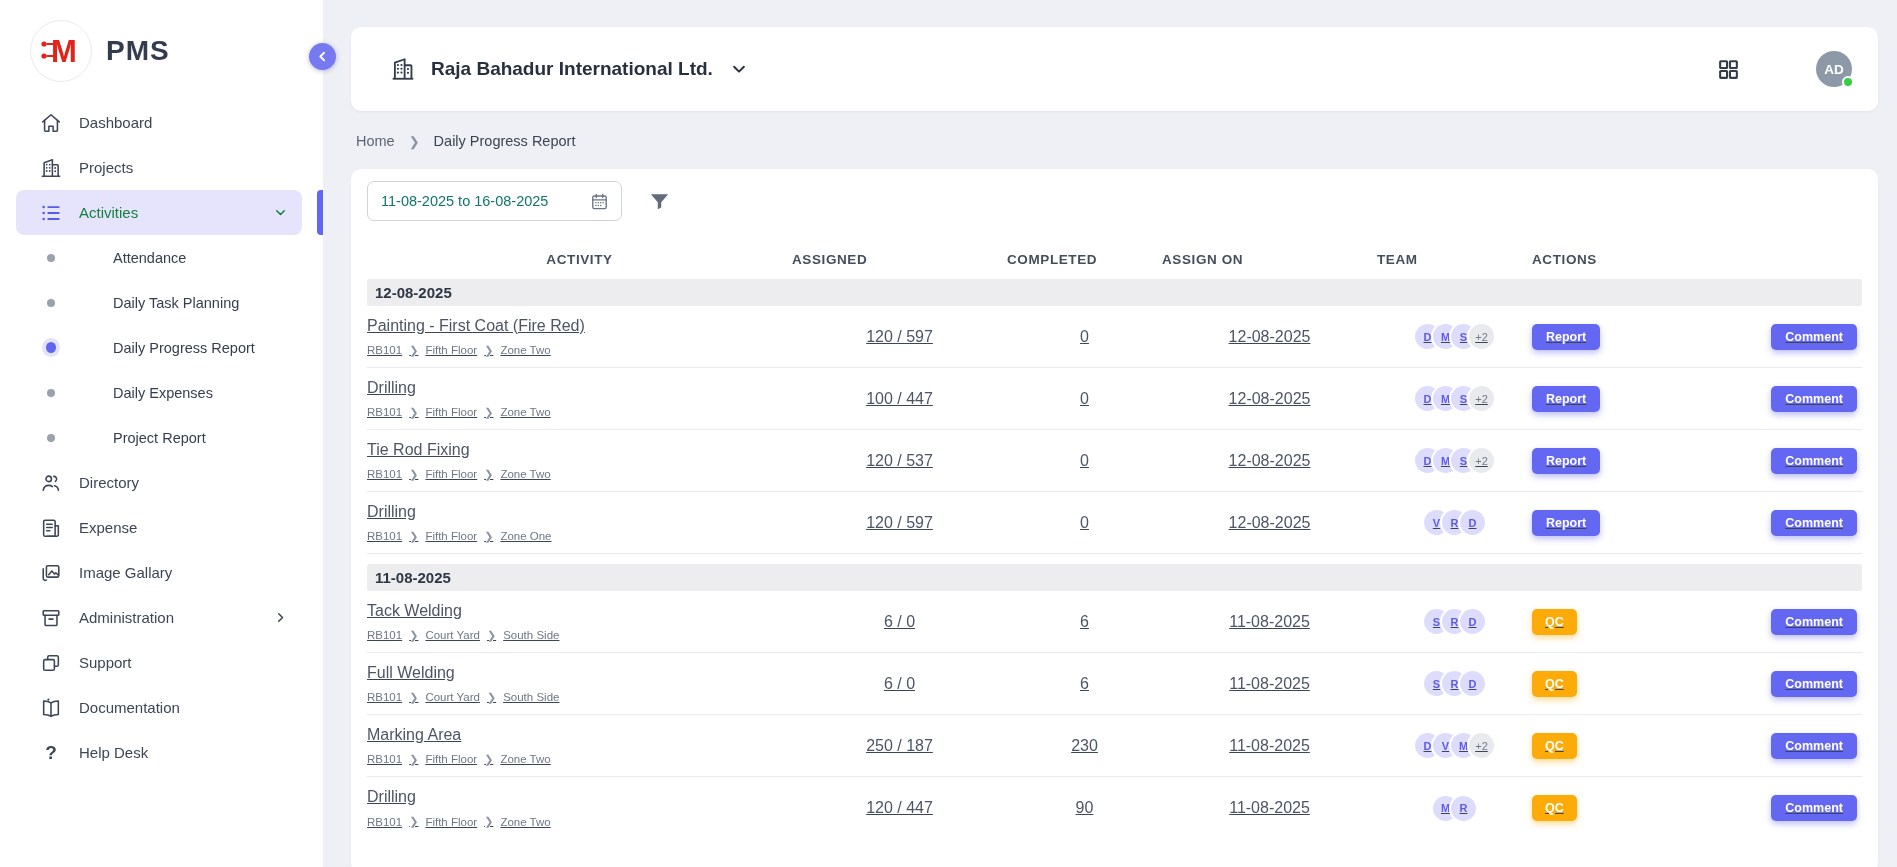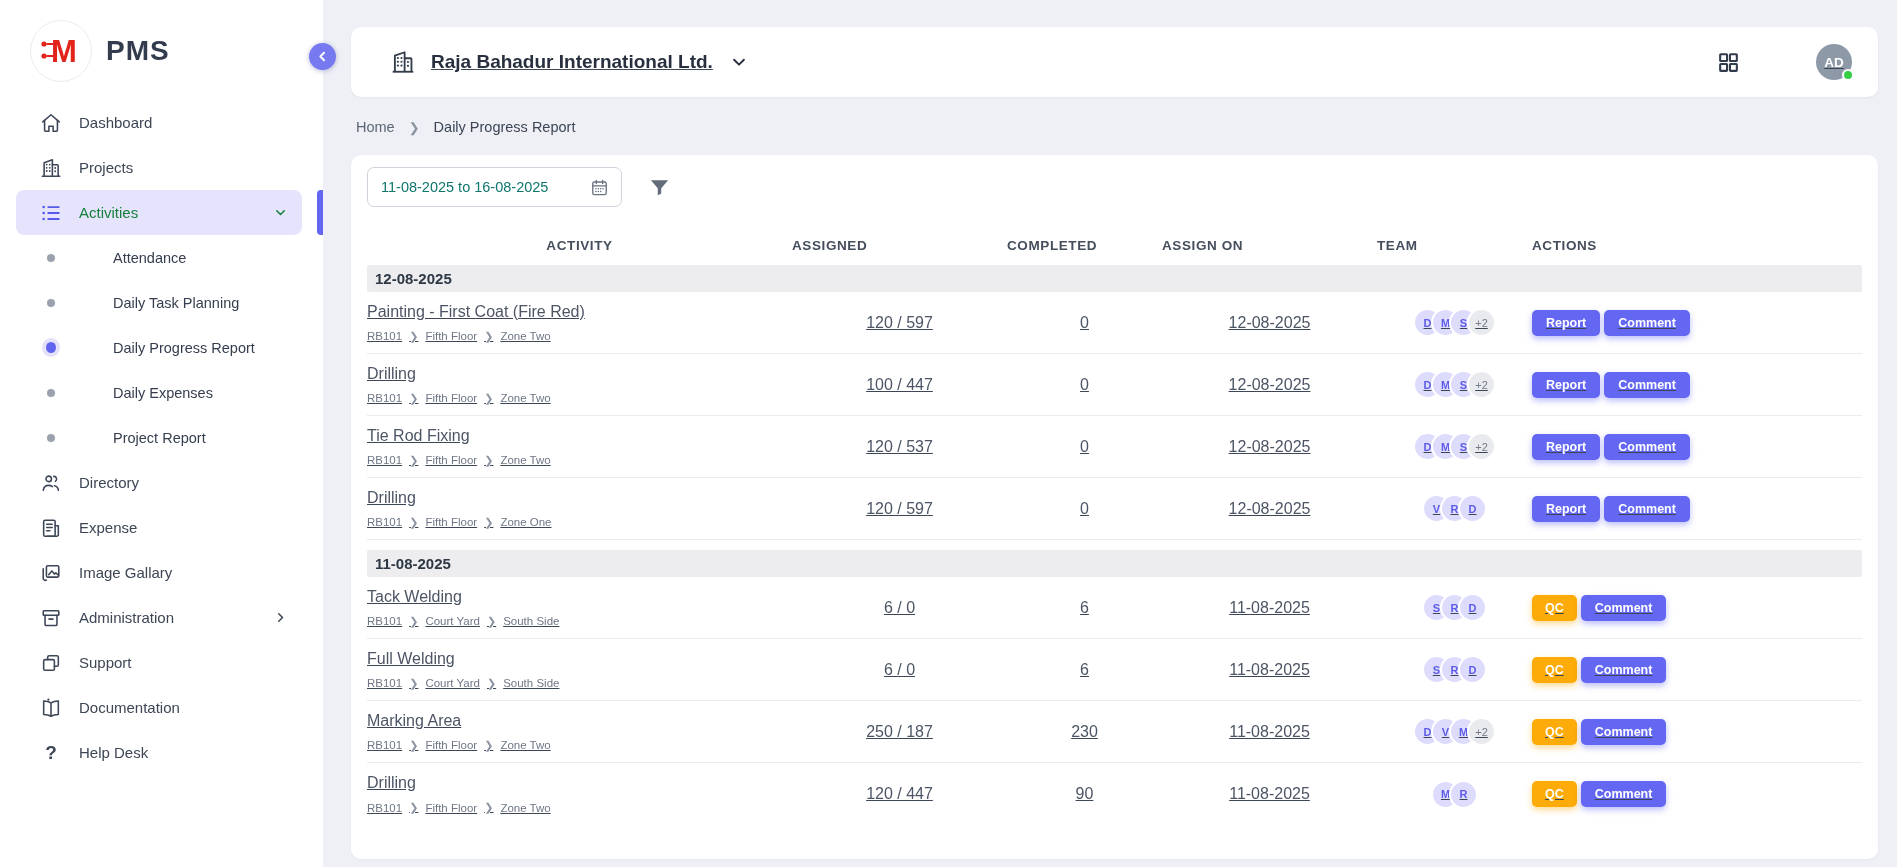--- a/index.html
+++ b/index.html
@@ -35,22 +35,22 @@
   .submenu-item.active .dot i { width:11px; height:11px; background:#6064ef; box-shadow:0 0 0 4px #e4e2fb; }
   .submenu-item .lbl { margin-left:57px; font-size:14.5px; color:#353e4e; }
 
   .collapse-btn { position:absolute; left:309px; top:43px; width:27px; height:27px; border-radius:50%;
     background:#7679f0; display:flex; align-items:center; justify-content:center;
     box-shadow:0 1px 5px rgba(60,60,140,.35); z-index:6; cursor:pointer; }
   .collapse-btn svg { width:15px; height:15px; color:#fff; }
 
   
   .main { flex:1; padding:27px 19px 0 28px; }
-  .header-card { height:70px; background:#fff; border-radius:10px; display:flex; align-items:center;
-    padding:0 26px 0 39px; box-shadow:0 1px 3px rgba(16,24,40,.05);text-decoration:underline; }
+  .header-card { height:84px; background:#fff; border-radius:10px; display:flex; align-items:center;
+    padding:0 26px 0 39px; box-shadow:0 1px 3px rgba(16,24,40,.05); }
   .company { display:flex; align-items:center; cursor:pointer; }
   .company .ic { width:26px; height:26px; color:#333c4b; }
   .company .ic svg { width:26px; height:26px; }
   .company-name { margin-left:15px; font-size:19px; font-weight:700; color:#28303f; }
   .company .chev { margin-left:17px; width:18px; height:18px; color:#28303f; }
   .company .chev svg { width:18px; height:18px; }
   .header-right { margin-left:auto; display:flex; align-items:center;gap:37px; }
   .grid-btn { width:25px; height:25px; color:#323c4c; cursor:pointer; }
   .grid-btn svg { width:25px; height:25px; }
   .avatar { position:relative; margin-left:38px; width:36px; height:36px; border-radius:50%; background:#8e99a8;
@@ -87,21 +87,21 @@
   .a-title { font-size:16px; color:#4d5565; }
   .a-loc { display:flex; align-items:center; font-size:11.5px; color:#6e7786; }
   .a-loc .sep { margin:0 7px; color:#8b93a2; font-size:11px; }
   .cell-num { text-align:center; font-size:16px; color:#4c5565; }
   .cell-team { display:flex; justify-content:center; }
   .t-av { width:25px; height:25px; border-radius:50%; background:#dedcfc; color:#5e5ce6;
     font-size:11px; font-weight:700; display:flex; align-items:center; justify-content:center;
     box-shadow:0 0 0 2px #fff; }
   .t-av + .t-av { margin-left:-7px; }
   .t-av.extra { background:#e9eaee; color:#717a87; font-weight:400; }
-  .cell-actions { display:flex; justify-content:flex-start; gap:4px; padding-right:5px; }
+  .cell-actions { display:flex; justify-content:space-between; gap:4px; padding-right:5px; }
   .btn { height:26px; border:none; border-radius:5px; color:#fff; font-size:12.5px; font-weight:700;
     font-family:"Liberation Sans", sans-serif; cursor:pointer; padding:0 14px; }
   .btn.purple { background:#6467f2; box-shadow:0 3px 6px rgba(100,103,242,.42); }
   .btn.qc { background:#fcab08; box-shadow:0 3px 6px rgba(252,171,8,.42); padding:0 13px; }
 </style>
 </head>
 <body>
 
 <div class="app">
 

